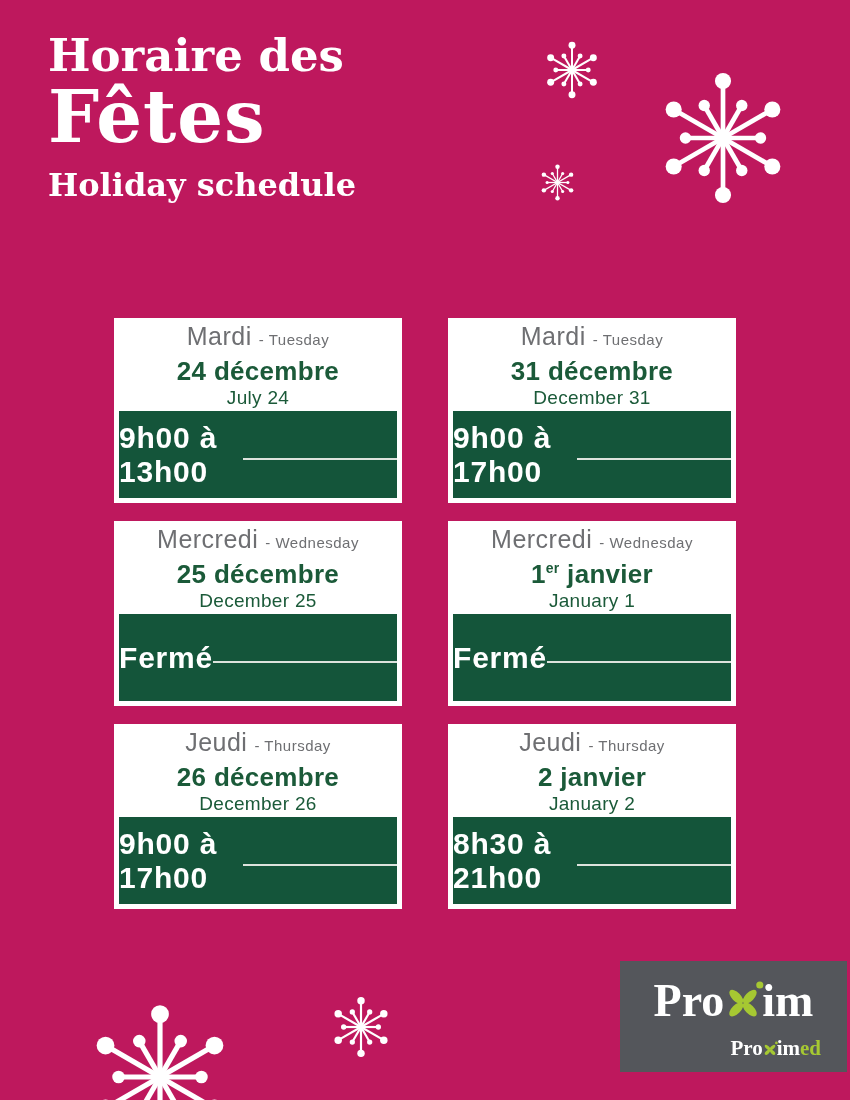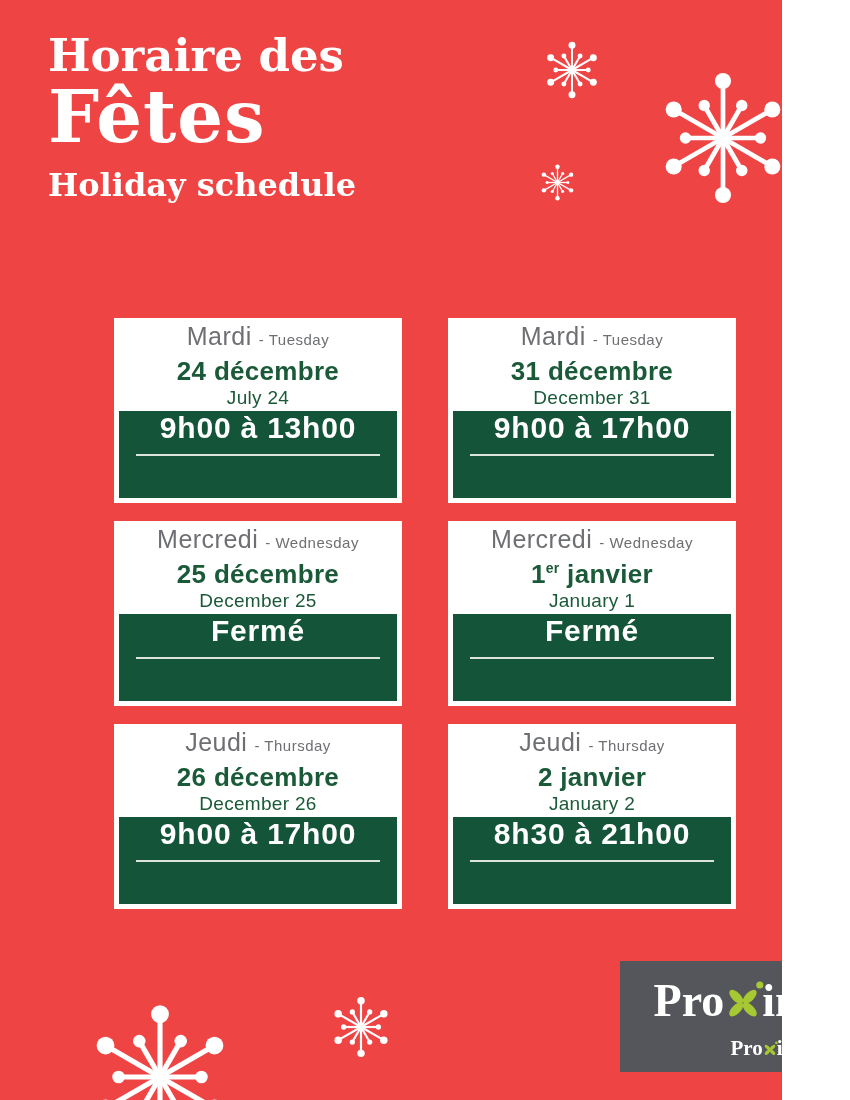--- a/index.html
+++ b/index.html
@@ -1,20 +1,20 @@
 <!DOCTYPE html>
 <html><head>
 <meta charset="utf-8">
 <title>Horaire des Fêtes</title>
 <style>
   html,body{margin:0;padding:0;}
   .page{
     position:relative;
-    width:782px;height:1100px;
-    background:#ef4444;
+    width:850px;height:1100px;
+    background:#be185d;
     overflow:hidden;
     font-family:"Liberation Sans", sans-serif;
   }
   
   .title{
     position:absolute;left:48px;top:30px;
     color:#FFFFFF;
     font-family:"DejaVu Serif", serif;
     font-weight:bold;
   }
@@ -54,21 +54,21 @@
   .date-fr{
     font-size:26px;font-weight:bold;color:#1B5A39;
     line-height:27px;margin-top:8px;letter-spacing:0.3px;
   }
   .date-fr sup{font-size:14px;line-height:0;}
   .date-en{font-size:19px;color:#1B5A39;line-height:23px;margin-top:1px;letter-spacing:0.3px;}
   .card-band{
     flex:1;
     margin:0 5px 5px 5px;
     background:#14553A;
-    display:flex;flex-direction:column;align-items:center;
+    display:flex;flex-direction:row;align-items:center;
     box-sizing:border-box;
   }
   .hours{
     color:#FFFFFF;font-size:30px;font-weight:bold;
     letter-spacing:0.8px;line-height:34px;
   }
   .band-rule{
     width:88%;height:2px;background:#DDE3DD;margin-top:9px;
   }
   

